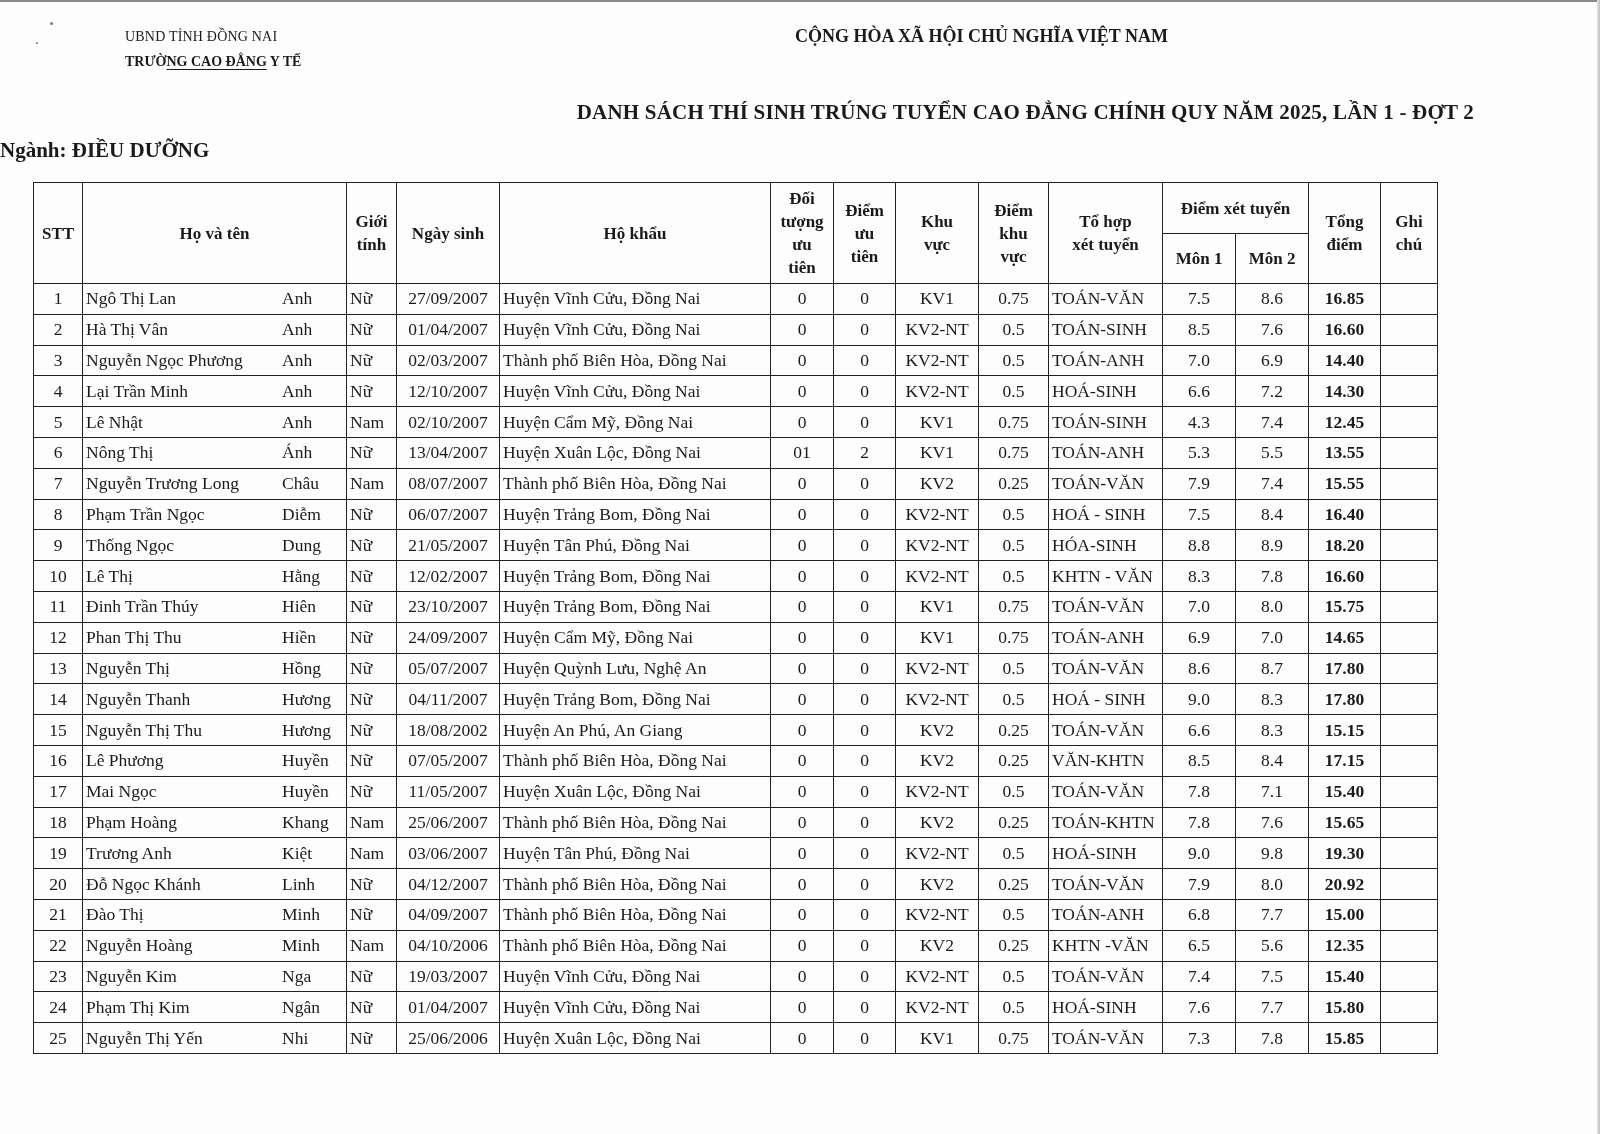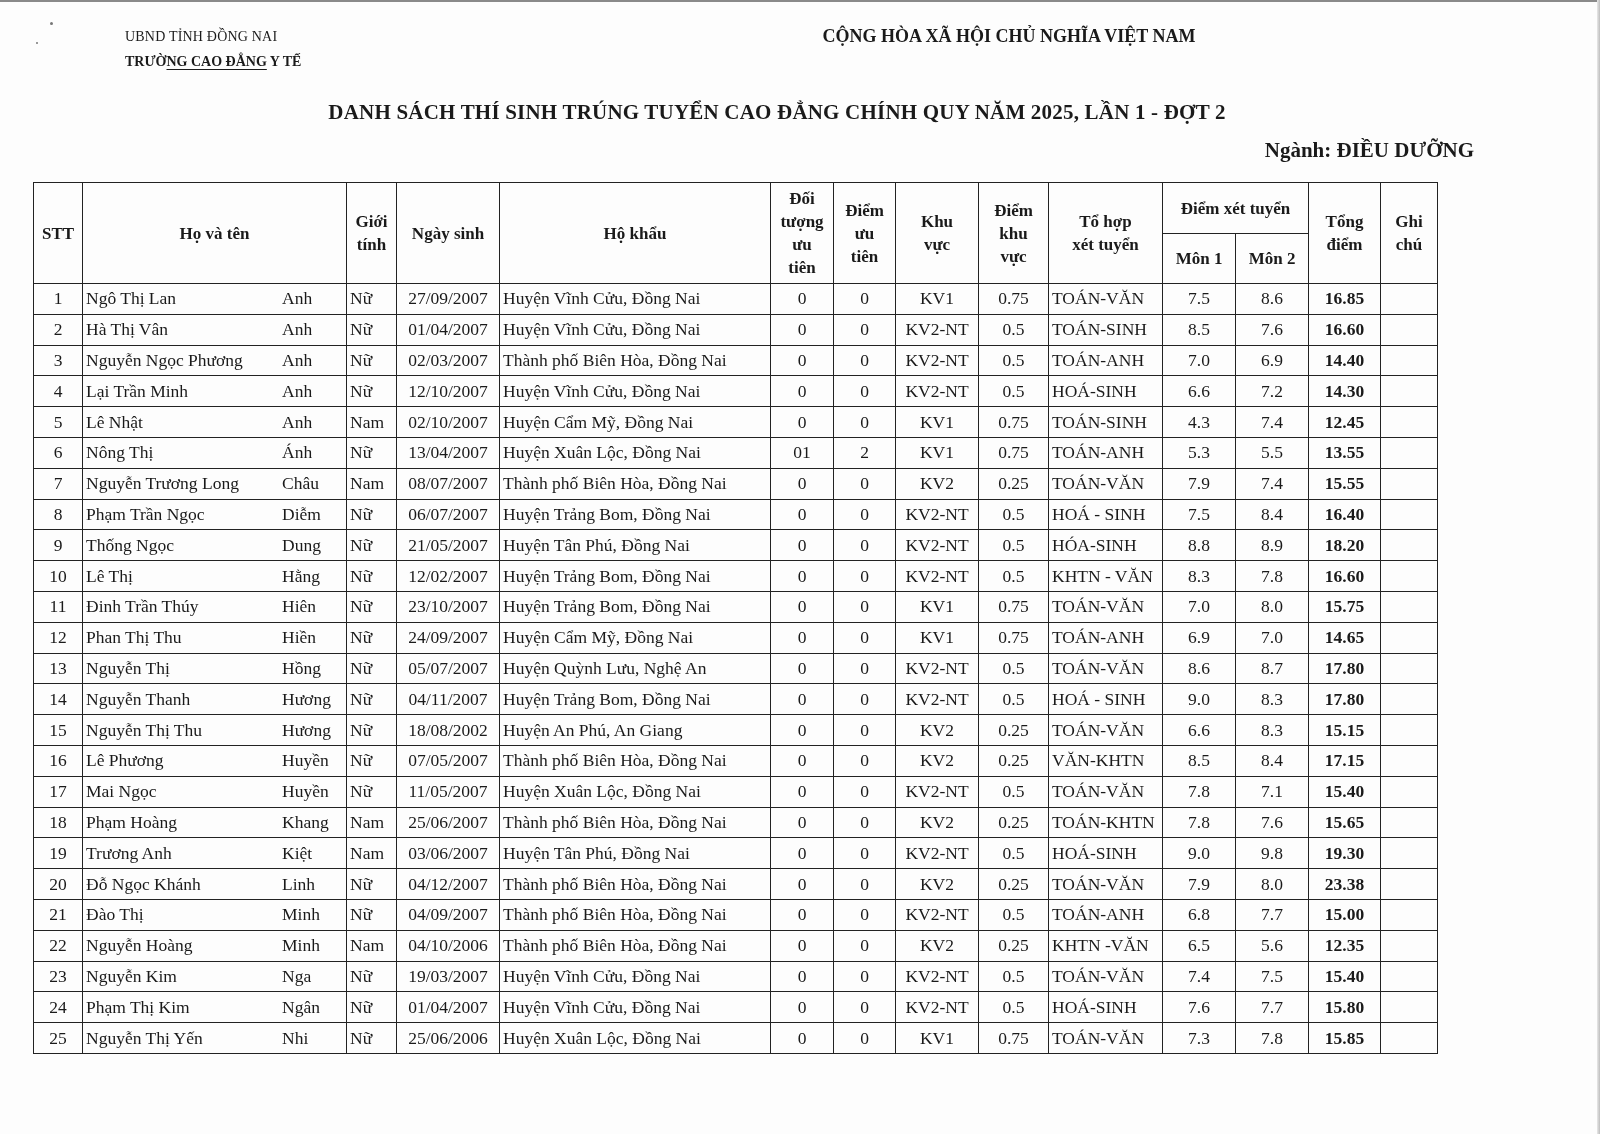--- a/index.html
+++ b/index.html
@@ -10,25 +10,25 @@
       color: #1a1a1a;
     }
     .scan-edge-top { position: absolute; left: 0; top: 0; width: 1600px; height: 2px; background: #8a8a8a; }
     .scan-edge-right { position: absolute; right: 0; top: 0; width: 3px; height: 1134px; background: linear-gradient(to right, #e8e8e8, #bdbdbd); }
     .speck { position: absolute; width: 3px; height: 3px; border-radius: 50%; background: #777; }
 
     .hdr-left { position: absolute; left: 125px; top: 24px; width: 290px; font-size: 14px; line-height: 25px; font-family: Liberation Serif, serif; }
     .hdr-left .org { font-weight: normal; letter-spacing: 0.2px; }
     .hdr-left .school { font-weight: bold; }
     .hdr-left .school .ul { text-decoration: underline; text-underline-offset: 3px; }
-    .hdr-right { position: absolute; left: 799px; top: 24px; width: 420px; text-align: center; font-size: 18px; line-height: 25px; font-weight: bold; }
+    .hdr-right { position: absolute; left: 748px; top: 24px; width: 420px; text-align: right; font-size: 18px; line-height: 25px; font-weight: bold; }
     .hdr-right .motto { text-decoration: underline; text-underline-offset: 4px; }
 
-    .title { position: absolute; left: 0; width: 1474px; text-align: center; top: 100px; font-size: 21px; font-weight: bold; letter-spacing: 0.2px; padding-left: 40px; }
-    .subtitle { position: absolute; left: 0; width: 1474px; text-align: right; top: 138px; font-size: 21px; font-weight: bold; }
+    .title { position: absolute; left: 0; width: 1474px; text-align: right; top: 100px; font-size: 21px; font-weight: bold; letter-spacing: 0.2px; }
+    .subtitle { position: absolute; left: 0; width: 1474px; text-align: left; top: 138px; font-size: 21px; font-weight: bold; }
 
     table.roster {
       position: absolute; left: 33px; top: 182px;
       border-collapse: collapse; table-layout: fixed;
       width: 1404px;
       font-size: 17.5px;
     }
     table.roster th, table.roster td { border: 1.5px solid #222; padding: 0; }
     table.roster th { font-weight: bold; font-size: 17px; line-height: 23px; text-align: center; vertical-align: middle; }
     table.roster thead tr.h1 th { height: 50px; }
@@ -510,21 +510,21 @@
         <td class="l">Nữ</td>
         <td class="c">04/12/2007</td>
         <td class="l">Thành phố Biên Hòa, Đồng Nai</td>
         <td class="c">0</td>
         <td class="c">0</td>
         <td class="c">KV2</td>
         <td class="c">0.25</td>
         <td class="l">TOÁN-VĂN</td>
         <td class="c">7.9</td>
         <td class="c">8.0</td>
-        <td class="c b">23.38</td>
+        <td class="c b">20.92</td>
         <td class="c"></td>
       </tr>
       <tr>
         <td class="c">21</td>
         <td class="l">
           <div class="name-wrap">
             <span class="last">Đào Thị</span>
             <span class="first">Minh</span>
           </div>
         </td>

